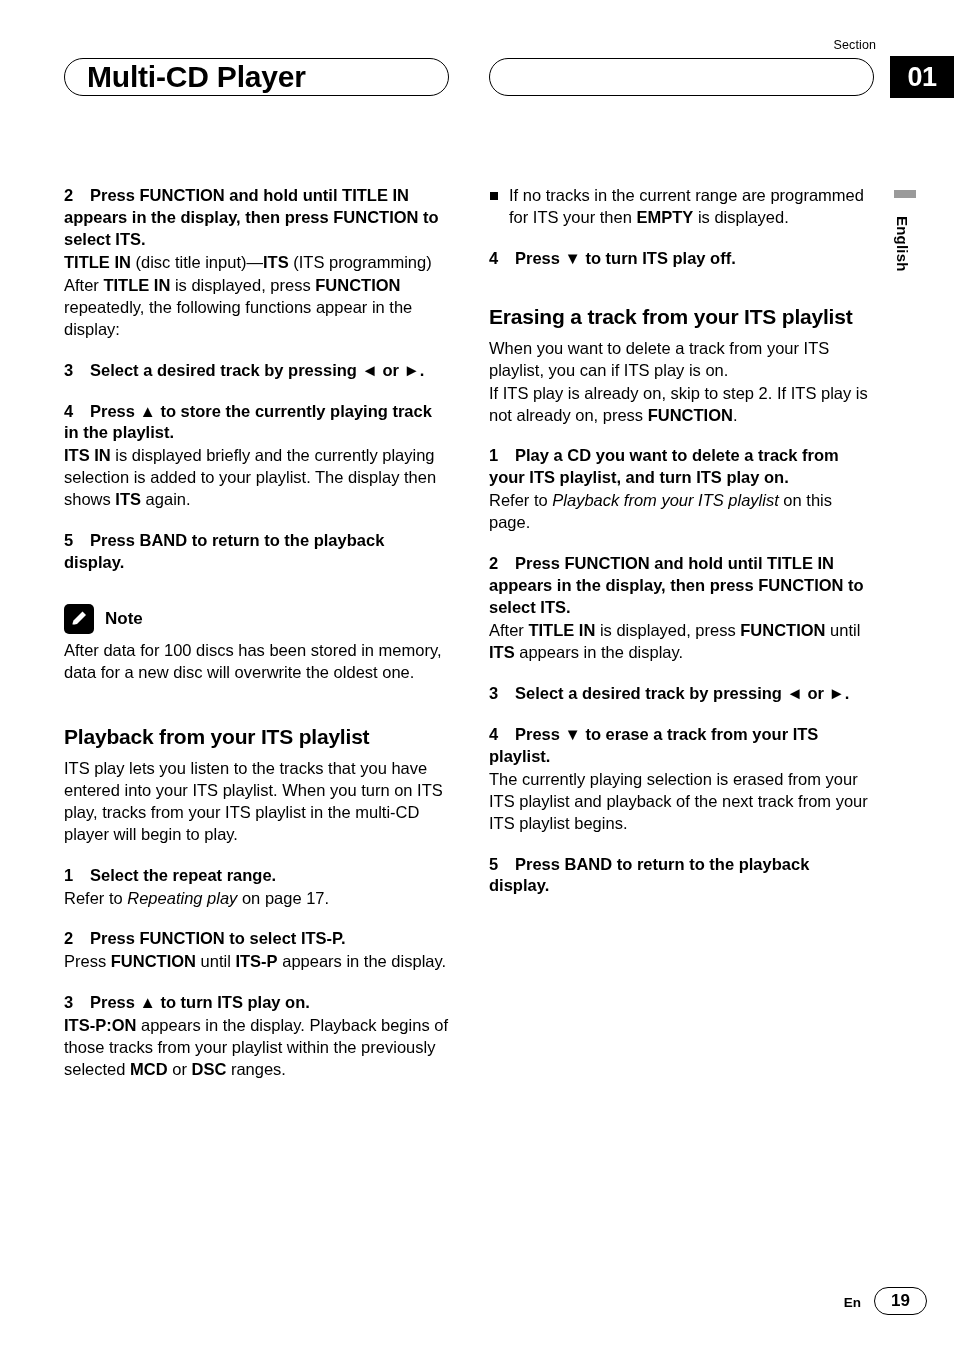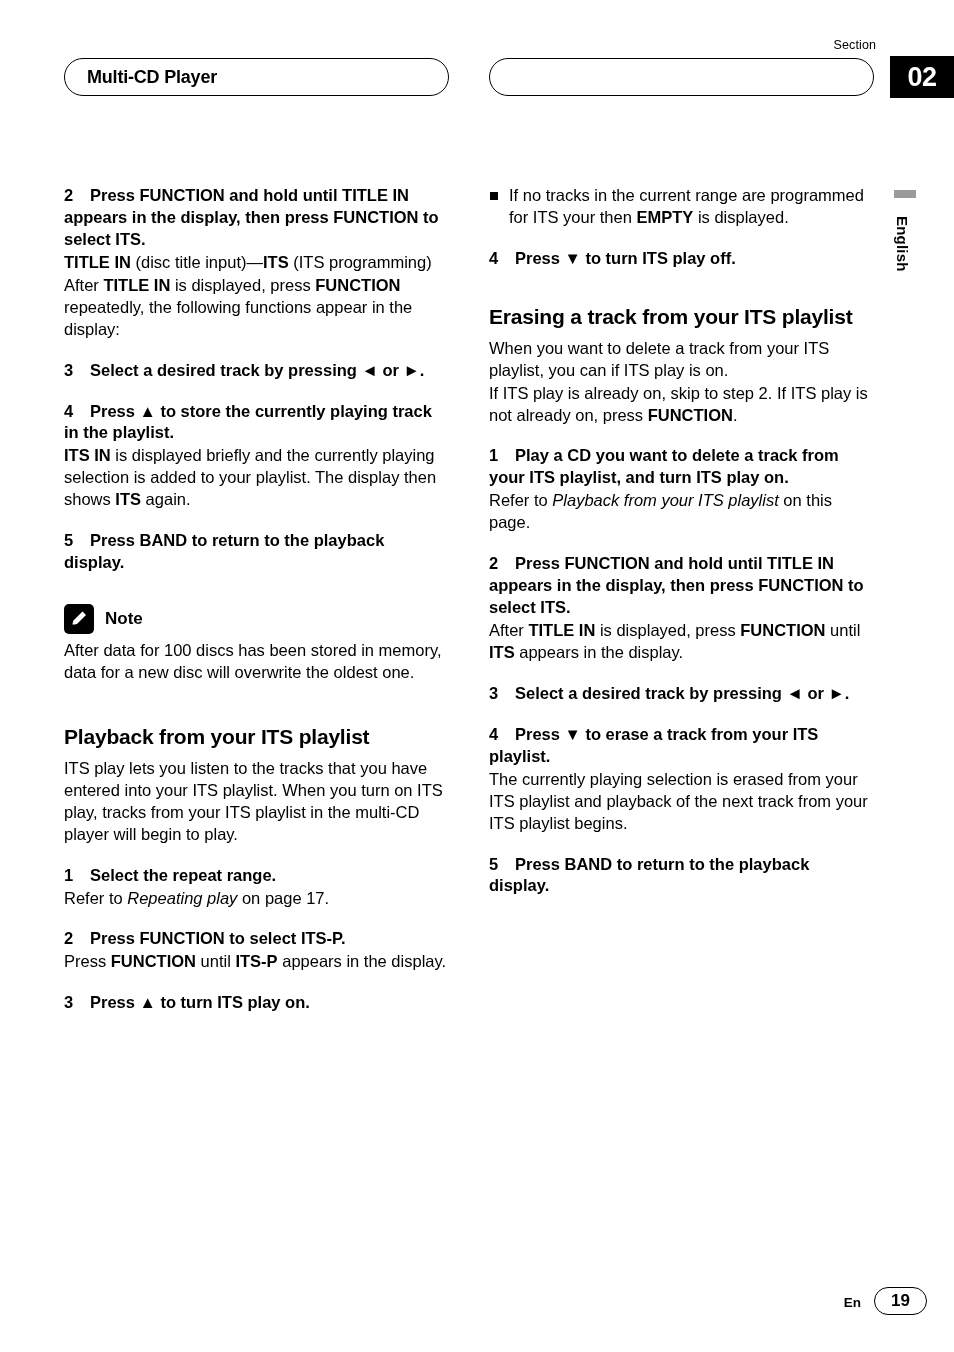--- a/index.html
+++ b/index.html
@@ -44,21 +44,21 @@
     top: 58px;
     width: 385px;
     height: 38px;
     border: 1.6px solid #000;
     border-radius: 19px;
     display: flex;
     align-items: center;
     padding-left: 22px;
   }
   .title-pill .t {
-    font-size: 18px;
+    font-size: 30px;
     font-weight: bold;
     letter-spacing: -0.2px;
   }
   .title-pill-2 {
     position: absolute;
     left: 489px;
     top: 58px;
     width: 385px;
     height: 38px;
     border: 1.6px solid #000;
@@ -178,21 +178,21 @@
     align-items: center;
     justify-content: center;
     font-size: 17px;
     font-weight: bold;
   }
 </style>
 </head>
 <body>
 
 <div class="section-label">Section</div>
-<div class="section-number">02</div>
+<div class="section-number">01</div>
 
 <div class="title-pill">
   <span class="t">Multi-CD Player</span>
 </div>
 <div class="title-pill-2"></div>
 
 <div class="lang-tab">
   <div class="bar"></div>
   <div class="txt">English</div>
 </div>
@@ -248,20 +248,23 @@
   <p class="step">
     <span class="num">2</span><span>Press FUNCTION to select ITS-P.</span>
   </p>
   <p class="body">
     <span>Press </span><b>FUNCTION</b><span> until </span><b>ITS-P</b><span> appears in the display.</span>
   </p>
 
   <p class="step">
     <span class="num">3</span><span>Press ▲ to turn ITS play on.</span>
   </p>
+  <p class="body">
+    <b>ITS-P:ON</b><span> appears in the display. Playback begins of those tracks from your playlist within the previously selected </span><b>MCD</b><span> or </span><b>DSC</b><span> ranges.</span>
+  </p>
 
 </div>
 
 <div class="col col-right">
 
   <p class="bullet" style="margin-top:0">
     <span class="sq"></span><span>If no tracks in the current range are programmed for ITS your then </span><b>EMPTY</b><span> is displayed.</span>
   </p>
 
   <p class="step">

